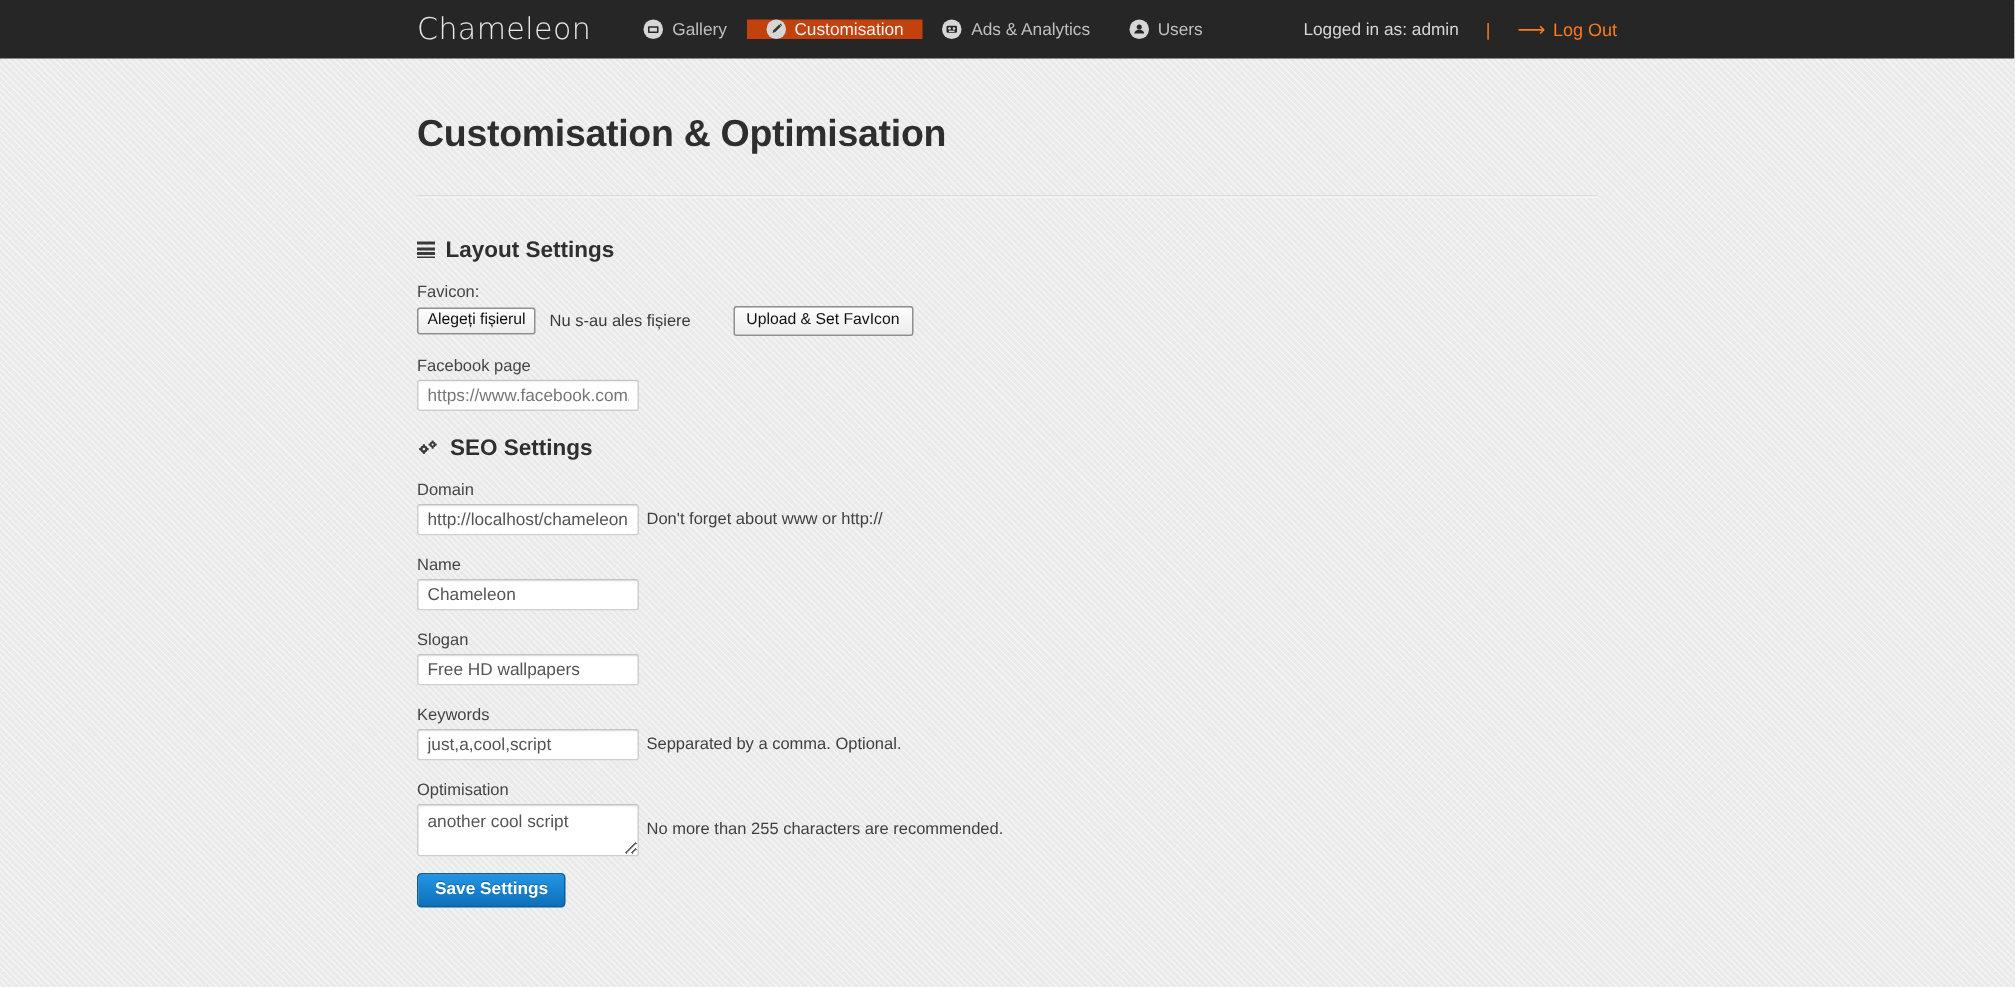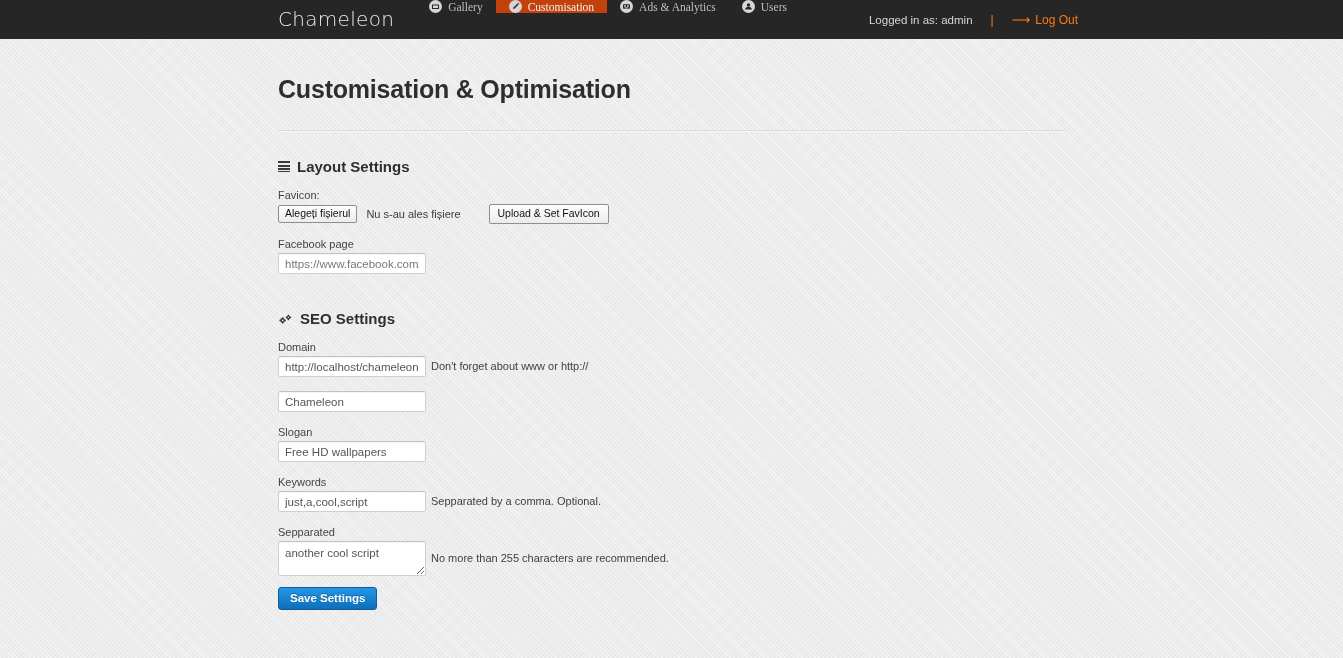--- a/index.html
+++ b/index.html
@@ -36,21 +36,21 @@
   .brand {
     color: #e8e8e8;
     font-size: 20px;
     letter-spacing: 0.3px;
     line-height: 39px;
     padding-right: 22px;
     font-weight: 300;
     font-family: "DejaVu Sans", sans-serif;
     white-space: nowrap;
   }
-  .nav-items { display: flex; align-items: flex-start; font-family: Liberation Serif, serif; }
+  .nav-items { display: flex; align-items: center; }
   .nav-item {
     display: flex;
     align-items: center;
     gap: 6px;
     padding: 0 13px;
     color: #bfbfbf;
     font-size: 11.5px;
     text-decoration: none;
     white-space: nowrap;
     cursor: pointer;
@@ -319,21 +319,21 @@
       <button class="upload-btn">Upload &amp; Set FavIcon</button>
     </div>
   </div>
 
   <div class="form-row">
     <label class="field-label">Facebook page</label>
     <input class="text-input wide" type="text" placeholder="https://www.facebook.com/pages" style="">
   </div>
 
   
-  <div class="section-head" style="margin-top:36px;">
+  <div class="section-head" style="margin-top:16px;">
     <span class="icon-cogs">
       <svg width="15" height="13" viewBox="0 0 15 13">
         <g fill="#3a3a3a">
           <circle cx="4.6" cy="7.4" r="2.4"></circle>
           <rect x="3.9" y="4.2" width="1.4" height="1.5"></rect>
           <rect x="3.9" y="9.1" width="1.4" height="1.5"></rect>
           <rect x="1.4" y="6.7" width="1.5" height="1.4"></rect>
           <rect x="6.3" y="6.7" width="1.5" height="1.4"></rect>
           <circle cx="10.4" cy="4.4" r="2.0"></circle>
           <rect x="9.8" y="1.7" width="1.2" height="1.4"></rect>
@@ -352,20 +352,21 @@
   <div class="form-row">
     <label class="field-label">Domain</label>
     <div class="inline-row">
       <input class="text-input" type="text" value="http://localhost/chameleon" style="">
       <span class="hint">Don't forget about www or http://</span>
     </div>
   </div>
 
   
   <div class="form-row">
+    <label class="field-label">Name</label>
     <div class="inline-row">
       <input class="text-input" type="text" value="Chameleon" style="">
       <span class="hint"></span>
     </div>
   </div>
 
   
   <div class="form-row">
     <label class="field-label">Slogan</label>
     <div class="inline-row">
@@ -378,21 +379,21 @@
   <div class="form-row">
     <label class="field-label">Keywords</label>
     <div class="inline-row">
       <input class="text-input" type="text" value="just,a,cool,script" style="">
       <span class="hint">Sepparated by a comma. Optional.</span>
     </div>
   </div>
 
   
   <div class="form-row">
-    <label class="field-label">Sepparated</label>
+    <label class="field-label">Optimisation</label>
     <div class="inline-row">
       <textarea class="text-input" style="">another cool script</textarea>
       <span class="hint ta">No more than 255 characters are recommended.</span>
     </div>
   </div>
 
   <button class="save-btn">Save Settings</button>
 
   
   

